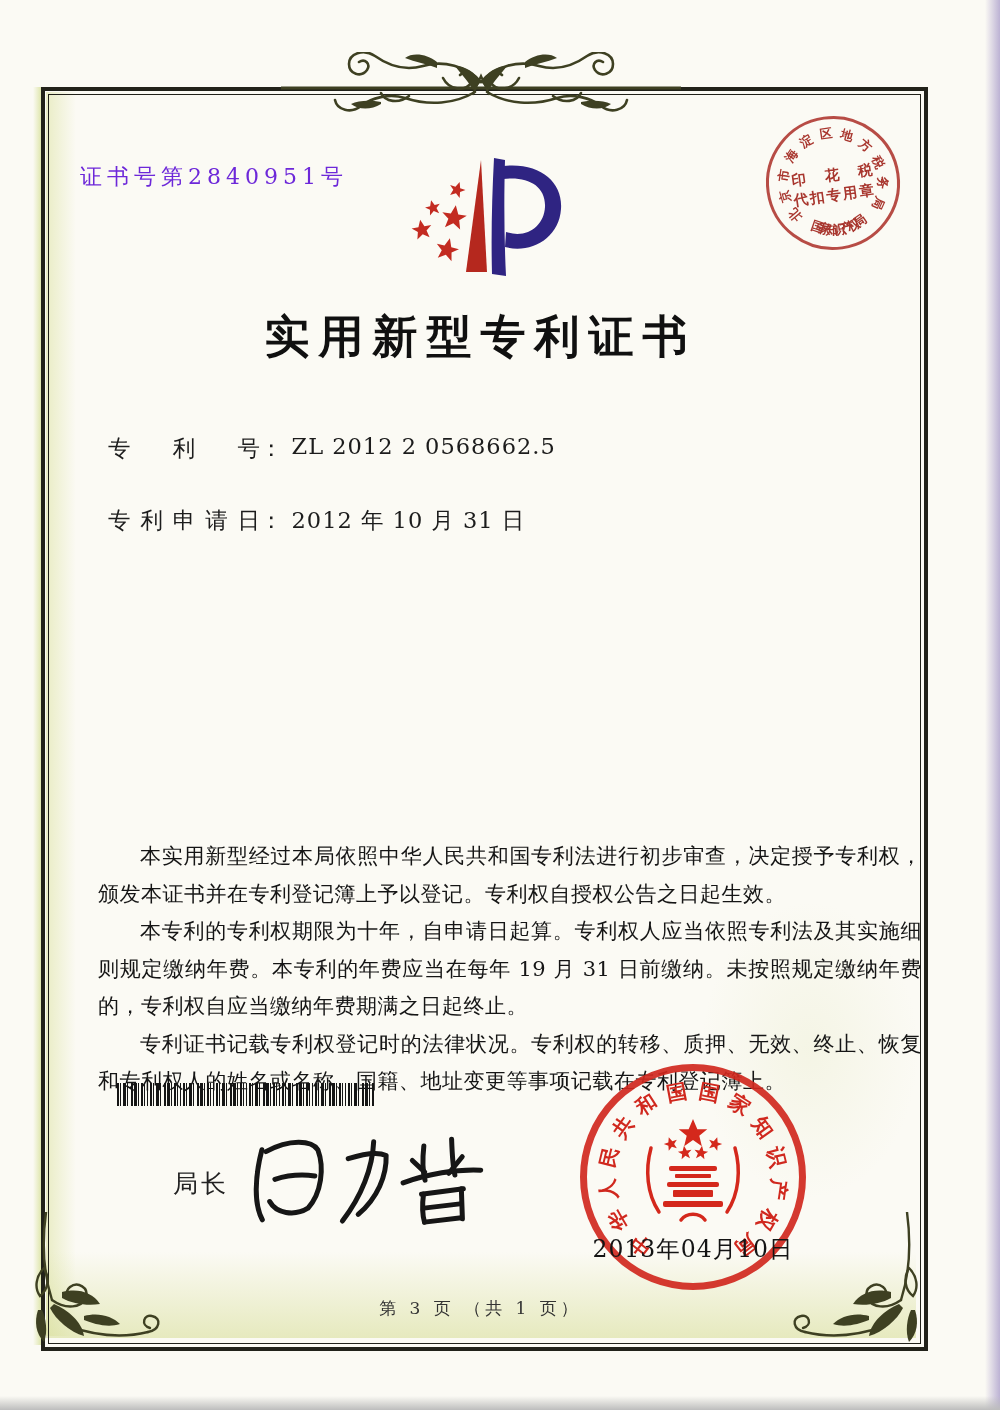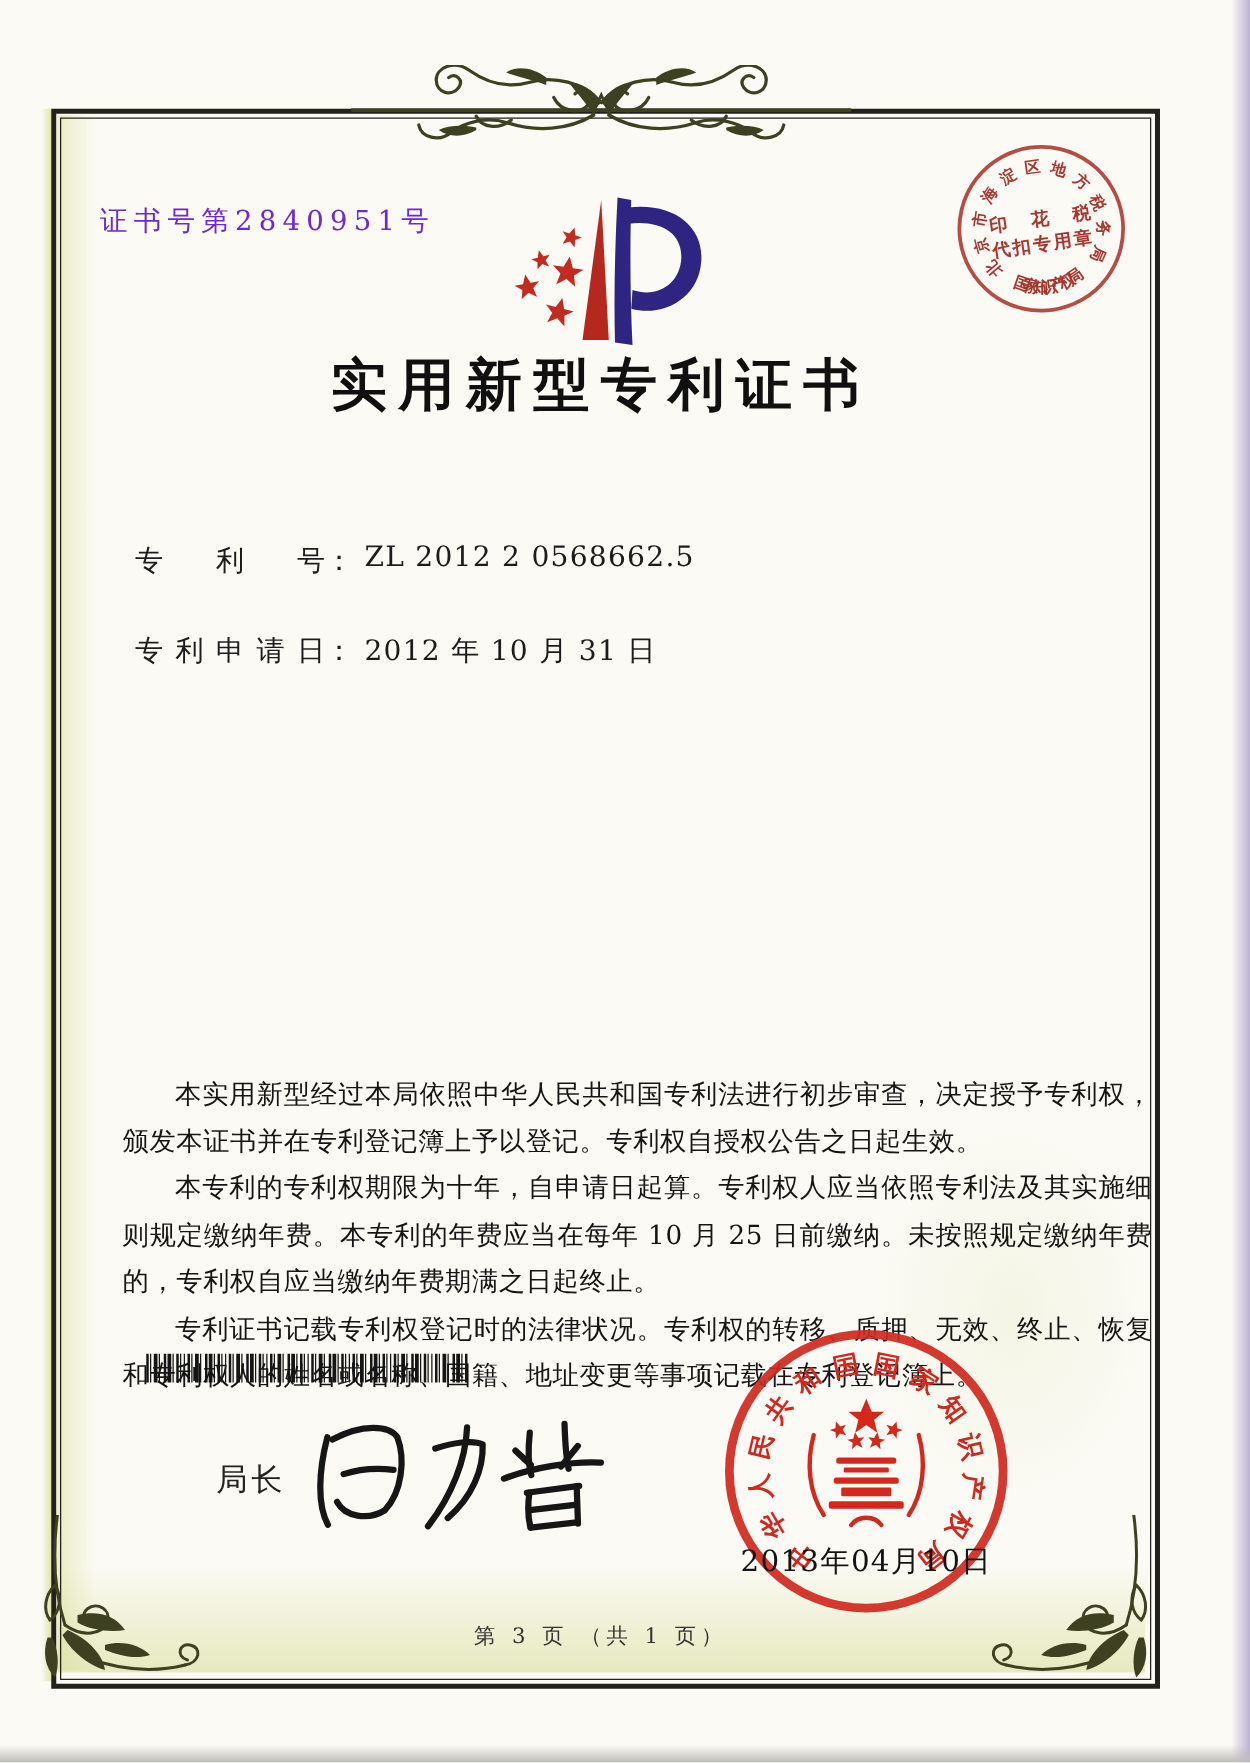--- a/index.html
+++ b/index.html
@@ -16,36 +16,36 @@
   .tint-bottom{left:46px;top:1252px;width:870px;height:86px;background:linear-gradient(0deg,rgba(213,220,146,.55),rgba(213,220,146,0));}
   .tint-mid{left:700px;top:900px;width:220px;height:300px;background:radial-gradient(ellipse at center,rgba(214,220,160,.18),rgba(214,220,160,0) 70%);}
   .edge-right{right:0;top:0;width:15px;height:1410px;background:linear-gradient(90deg,rgba(167,154,201,0),rgba(167,154,201,.75));}
   .edge-bottom{left:0;top:1396px;width:1000px;height:14px;background:linear-gradient(0deg,#bdbdbd,rgba(189,189,189,0));}
   
   .frame{left:41px;top:87px;width:879px;height:1256px;border:4px solid #22221a;}
   .frame-inner{position:absolute;inset:3px;border:1px solid #22221a;}
   .ornament{color:#3e4022;}
   
   .cert-no{left:80px;top:162px;font-size:22px;letter-spacing:5px;color:#6d28d9;}
-  .title{left:41px;top:278px;width:879px;text-align:center;font-size:45px;font-weight:bold;letter-spacing:9px;color:#101010;}
+  .title{left:41px;top:307px;width:879px;text-align:center;font-size:45px;font-weight:bold;letter-spacing:9px;color:#101010;}
   
   .tax-stamp{left:762px;top:112px;width:142px;height:142px;transform:rotate(-8deg);color:#a8362e;}
   .tax-ring{position:absolute;inset:4px;border:3px solid rgba(170,45,38,.85);border-radius:50%;}
   .circ span{font-weight:bold;white-space:pre;}
   .tax-stamp .circ span{font-size:12.5px;}
   .tax-c1{left:0;top:54px;width:142px;text-align:center;font-size:14.5px;font-weight:bold;letter-spacing:7px;text-indent:7px;}
   .tax-c2{left:0;top:74px;width:142px;text-align:center;font-size:14.5px;font-weight:bold;letter-spacing:2px;}
   
   .fields{left:108px;top:433px;width:780px;}
   .field{height:71.5px;font-size:22.5px;white-space:nowrap;}
   .flabel{display:inline-block;width:152px;text-align:justify;text-align-last:justify;vertical-align:top;}
   .fcolon{display:inline-block;vertical-align:top;}
   .fvalue{display:inline-block;margin-left:9px;vertical-align:top;letter-spacing:1px;}
   
-  .paras{left:98px;top:857px;width:824px;font-size:21px;line-height:37.5px;text-align:justify;letter-spacing:.5px;color:#151515;}
+  .paras{left:98px;top:838px;width:824px;font-size:21px;line-height:37.5px;text-align:justify;letter-spacing:.5px;color:#151515;}
   .paras p{margin:0;text-indent:2em;}
   
   .barcode{left:117px;top:1083px;width:262px;height:23px;}
   
   .signer-title{left:173px;top:1167px;font-size:25px;letter-spacing:3px;color:#222;}
   .sig{left:245px;top:1118px;transform:rotate(-2deg);}
   
   .seal{left:578px;top:1062px;width:230px;height:230px;color:#d0281e;}
   .seal-ring{position:absolute;inset:2px;border:7px solid rgba(208,40,30,.92);border-radius:50%;}
   .seal .circ span{font-size:20.5px;font-weight:bold;}
@@ -162,21 +162,21 @@
   <div class="field">
     <span class="flabel">专利号</span><span class="fcolon">：</span><span class="fvalue">ZL 2012 2 0568662.5</span>
   </div>
   <div class="field">
     <span class="flabel">专利申请日</span><span class="fcolon">：</span><span class="fvalue">2012 年 10 月 31 日</span>
   </div>
 </div>
 
 <div class="abs paras">
   <p>本实用新型经过本局依照中华人民共和国专利法进行初步审查，决定授予专利权，颁发本证书并在专利登记簿上予以登记。专利权自授权公告之日起生效。</p>
-  <p>本专利的专利权期限为十年，自申请日起算。专利权人应当依照专利法及其实施细则规定缴纳年费。本专利的年费应当在每年 10 月 25 日前缴纳。未按照规定缴纳年费的，专利权自应当缴纳年费期满之日起终止。</p>
+  <p>本专利的专利权期限为十年，自申请日起算。专利权人应当依照专利法及其实施细则规定缴纳年费。本专利的年费应当在每年 19 月 31 日前缴纳。未按照规定缴纳年费的，专利权自应当缴纳年费期满之日起终止。</p>
   <p>专利证书记载专利权登记时的法律状况。专利权的转移、质押、无效、终止、恢复和专利权人的姓名或名称、国籍、地址变更等事项记载在专利登记簿上。</p>
 </div>
 
 <div class="abs barcode">
     <i style="position: absolute; left: 0px; top: 0px; width: 2px; height: 100%; background: rgb(21, 21, 21);"></i>
     <i style="position: absolute; left: 3px; top: 0px; width: 1px; height: 100%; background: rgb(21, 21, 21);"></i>
     <i style="position: absolute; left: 6px; top: 0px; width: 3px; height: 100%; background: rgb(21, 21, 21);"></i>
     <i style="position: absolute; left: 10px; top: 0px; width: 1px; height: 100%; background: rgb(21, 21, 21);"></i>
     <i style="position: absolute; left: 14px; top: 0px; width: 2px; height: 100%; background: rgb(21, 21, 21);"></i>
     <i style="position: absolute; left: 17px; top: 0px; width: 3px; height: 100%; background: rgb(21, 21, 21);"></i>

